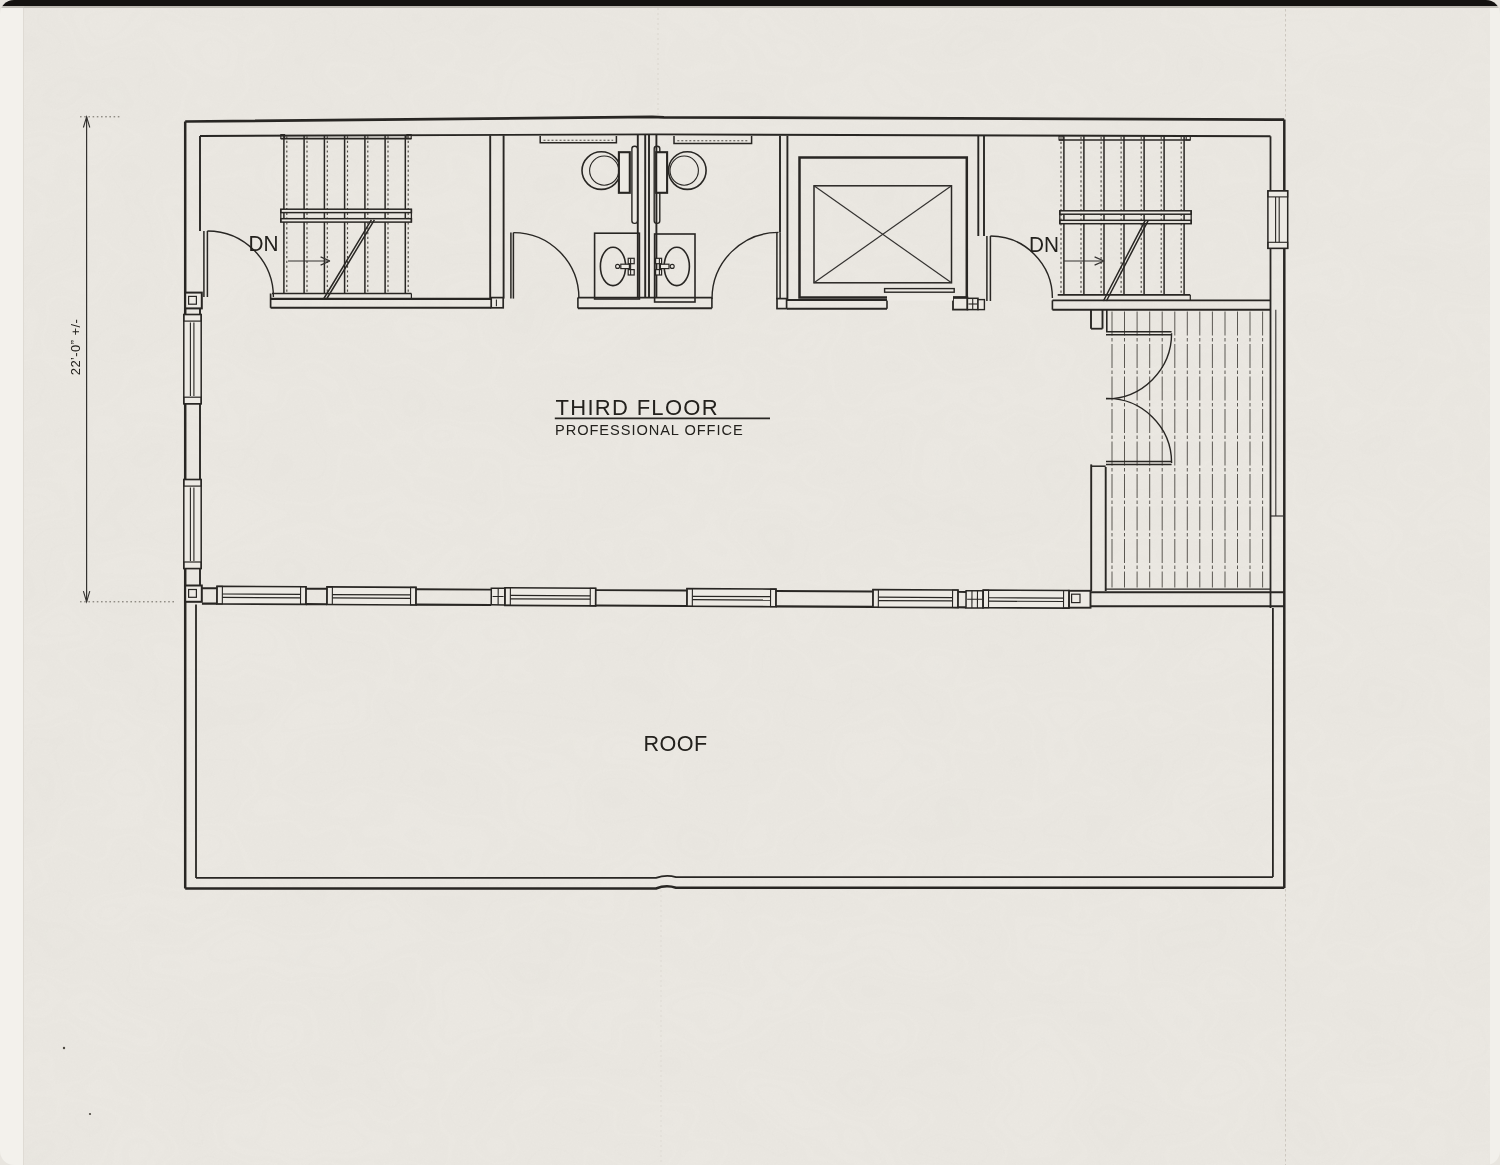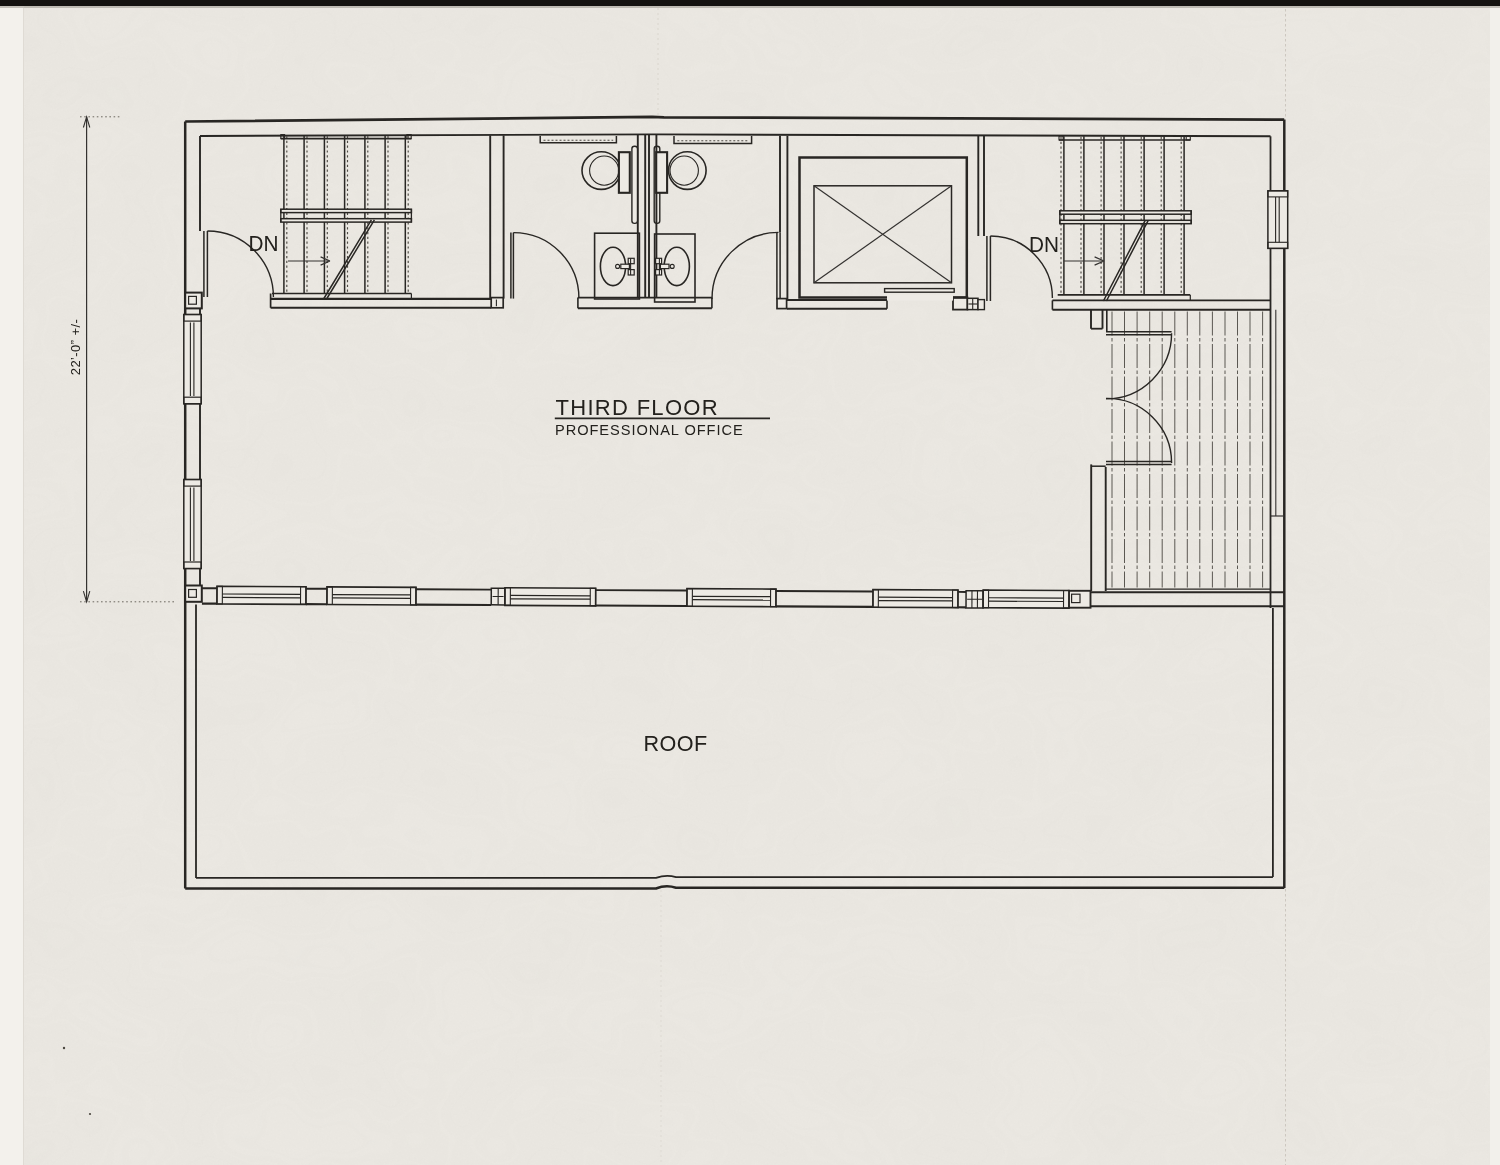--- a/index.html
+++ b/index.html
@@ -1,15 +1,15 @@
 <!DOCTYPE html>
 <html><head><meta charset="utf-8">
 <style>
 html,body{margin:0;padding:0;background:#e8e5df;}
-#page{width:1500px;height:1165px;position:relative;overflow:hidden;}
+#page{width:1500px;height:1165px;position:relative;overflow:hidden;border-radius:14px;}
 svg{display:block;filter:blur(0.33px);}
 text{font-family:"Liberation Sans",sans-serif;}
 </style></head>
 <body>
 <div id="page">
 <svg width="1500" height="1165" viewBox="0 0 1500 1165">
 <rect x="0" y="0" width="1500" height="1165" fill="#edeae4"></rect>
 <filter id="gA" x="0" y="0" width="100%" height="100%">
         <feTurbulence type="fractalNoise" baseFrequency="0.012 0.016" numOctaves="2" seed="11" stitchTiles="stitch"></feTurbulence>
         <feColorMatrix type="matrix" values="0 0 0 0 0.36 0 0 0 0 0.35 0 0 0 0 0.32 0.6 0.2 0 0 0"></feColorMatrix>

